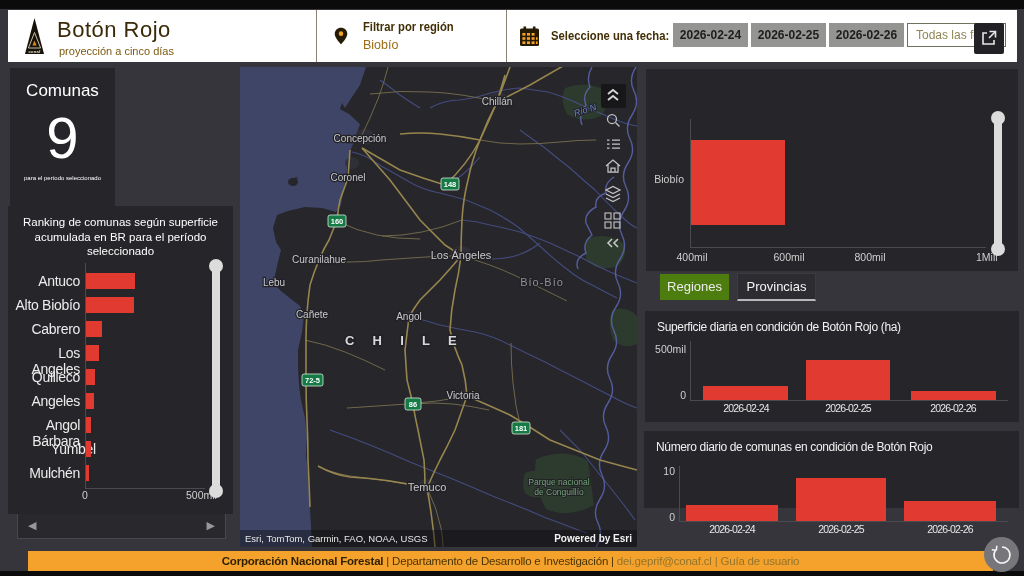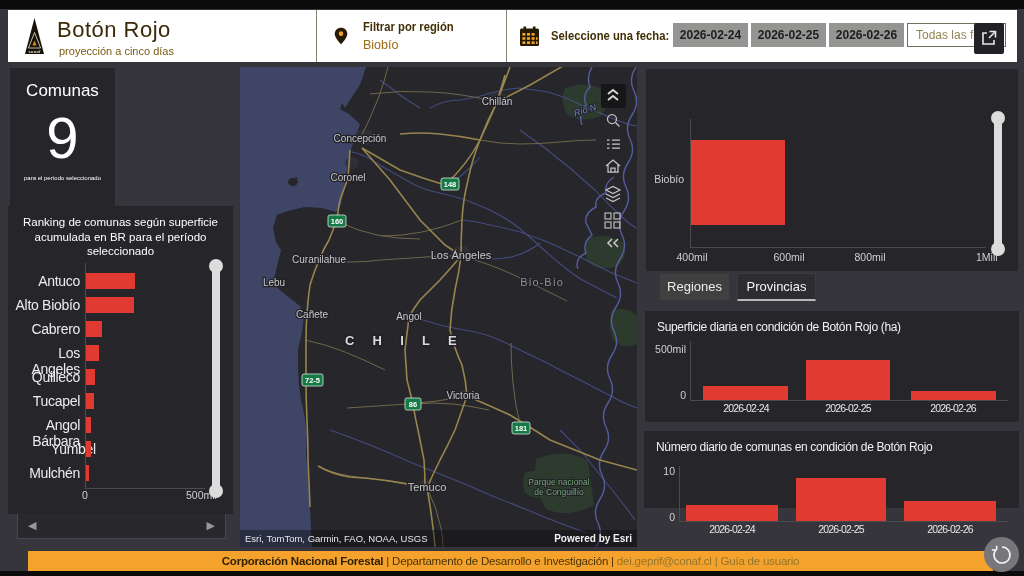--- a/index.html
+++ b/index.html
@@ -29,21 +29,21 @@
   #cardA { left:646px; top:69px; width:372px; height:202px; color:#f2f2f2; }
   #cardB { left:645px; top:311px; width:374px; height:111px; color:#f2f2f2; }
   #cardC { left:644px; top:431px; width:375px; height:77px; color:#f2f2f2; }
   .ctitle { position:absolute; left:12px; top:8px; font-size:12px; letter-spacing:-0.35px; color:#f0f0f0; line-height:16px; }
   .bar { position:absolute; background:#e13b31; }
   .axlabel { position:absolute; font-size:10.5px; color:#cfcfcf; }
   .vax { position:absolute; width:1px; background:#606065; }
   .hax { position:absolute; height:1px; background:#606065; }
 
   
-  #tabRegiones { left:659px; top:273px; width:71px; height:28px; background:#404040; border:1px solid #38383c; color:#ececec; font-size:13px; text-align:center; line-height:26px; }
+  #tabRegiones { left:659px; top:273px; width:71px; height:28px; background:#4d7c0f; border:1px solid #38383c; color:#ececec; font-size:13px; text-align:center; line-height:26px; }
   #tabProvincias { left:737px; top:273px; width:79px; height:28px; background:#2d2d31; border:1px solid #3c3c40; border-bottom:2px solid #b8b8ba; color:#f4f4f4; font-size:13px; text-align:center; line-height:25px; }
 
   
   .slider-knob { position:absolute; width:14px; height:14px; border-radius:50%; background:#dcdcdc; }
   .slider-track { position:absolute; width:8px; background:#dcdcdc; }
   .rlabel { position:absolute; left:0; width:72px; text-align:right; font-size:14px; line-height:16px; letter-spacing:-0.3px; color:#ececec; }
 
   
   #footer { left:28px; top:551px; width:965px; height:20px; background:#F4A22B; text-align:center; font-size:11.5px; letter-spacing:-0.2px; line-height:20px; color:#4a3405; }
   #footer b { color:#2e1f00; font-weight:bold; }
@@ -118,21 +118,21 @@
     <div class="rlabel" style="top:67px;">Antuco</div>      
       <div class="bar" style="left:78px; top:67px; width:49px; height:16px;"></div>
     <div class="rlabel" style="top:91px;">Alto Biobío</div> 
       <div class="bar" style="left:78px; top:91px; width:48px; height:16px;"></div>
     <div class="rlabel" style="top:115px;">Cabrero</div>    
       <div class="bar" style="left:78px; top:115px; width:16px; height:16px;"></div>
     <div class="rlabel" style="top:139px;">Los Angeles</div>
       <div class="bar" style="left:78px; top:139px; width:13px; height:16px;"></div>
     <div class="rlabel" style="top:163px;">Quilleco</div>   
       <div class="bar" style="left:78px; top:163px; width:8.5px; height:16px;"></div>
-    <div class="rlabel" style="top:187px;">Tucapel</div>    
+    <div class="rlabel" style="top:187px;">Angeles</div>    
       <div class="bar" style="left:78px; top:187px; width:8px; height:16px;"></div>
     <div class="rlabel" style="top:211px;">Angol Bárbara</div>
       <div class="bar" style="left:78px; top:211px; width:5px; height:16px;"></div>
     <div class="rlabel" style="top:235px;padding-left:43px;">Yumbel</div>     
       <div class="bar" style="left:78px; top:235px; width:4.5px; height:16px;"></div>
     <div class="rlabel" style="top:259px;">Mulchén</div>    
       <div class="bar" style="left:78px; top:259px; width:3px; height:16px;"></div>
     <div class="axlabel" style="left:74px; top:283px;">0</div>
     <div class="axlabel" style="left:178px; top:283px;">500mil</div>
     <div class="slider-track" style="left:204px; top:60px; height:225px;"></div>

